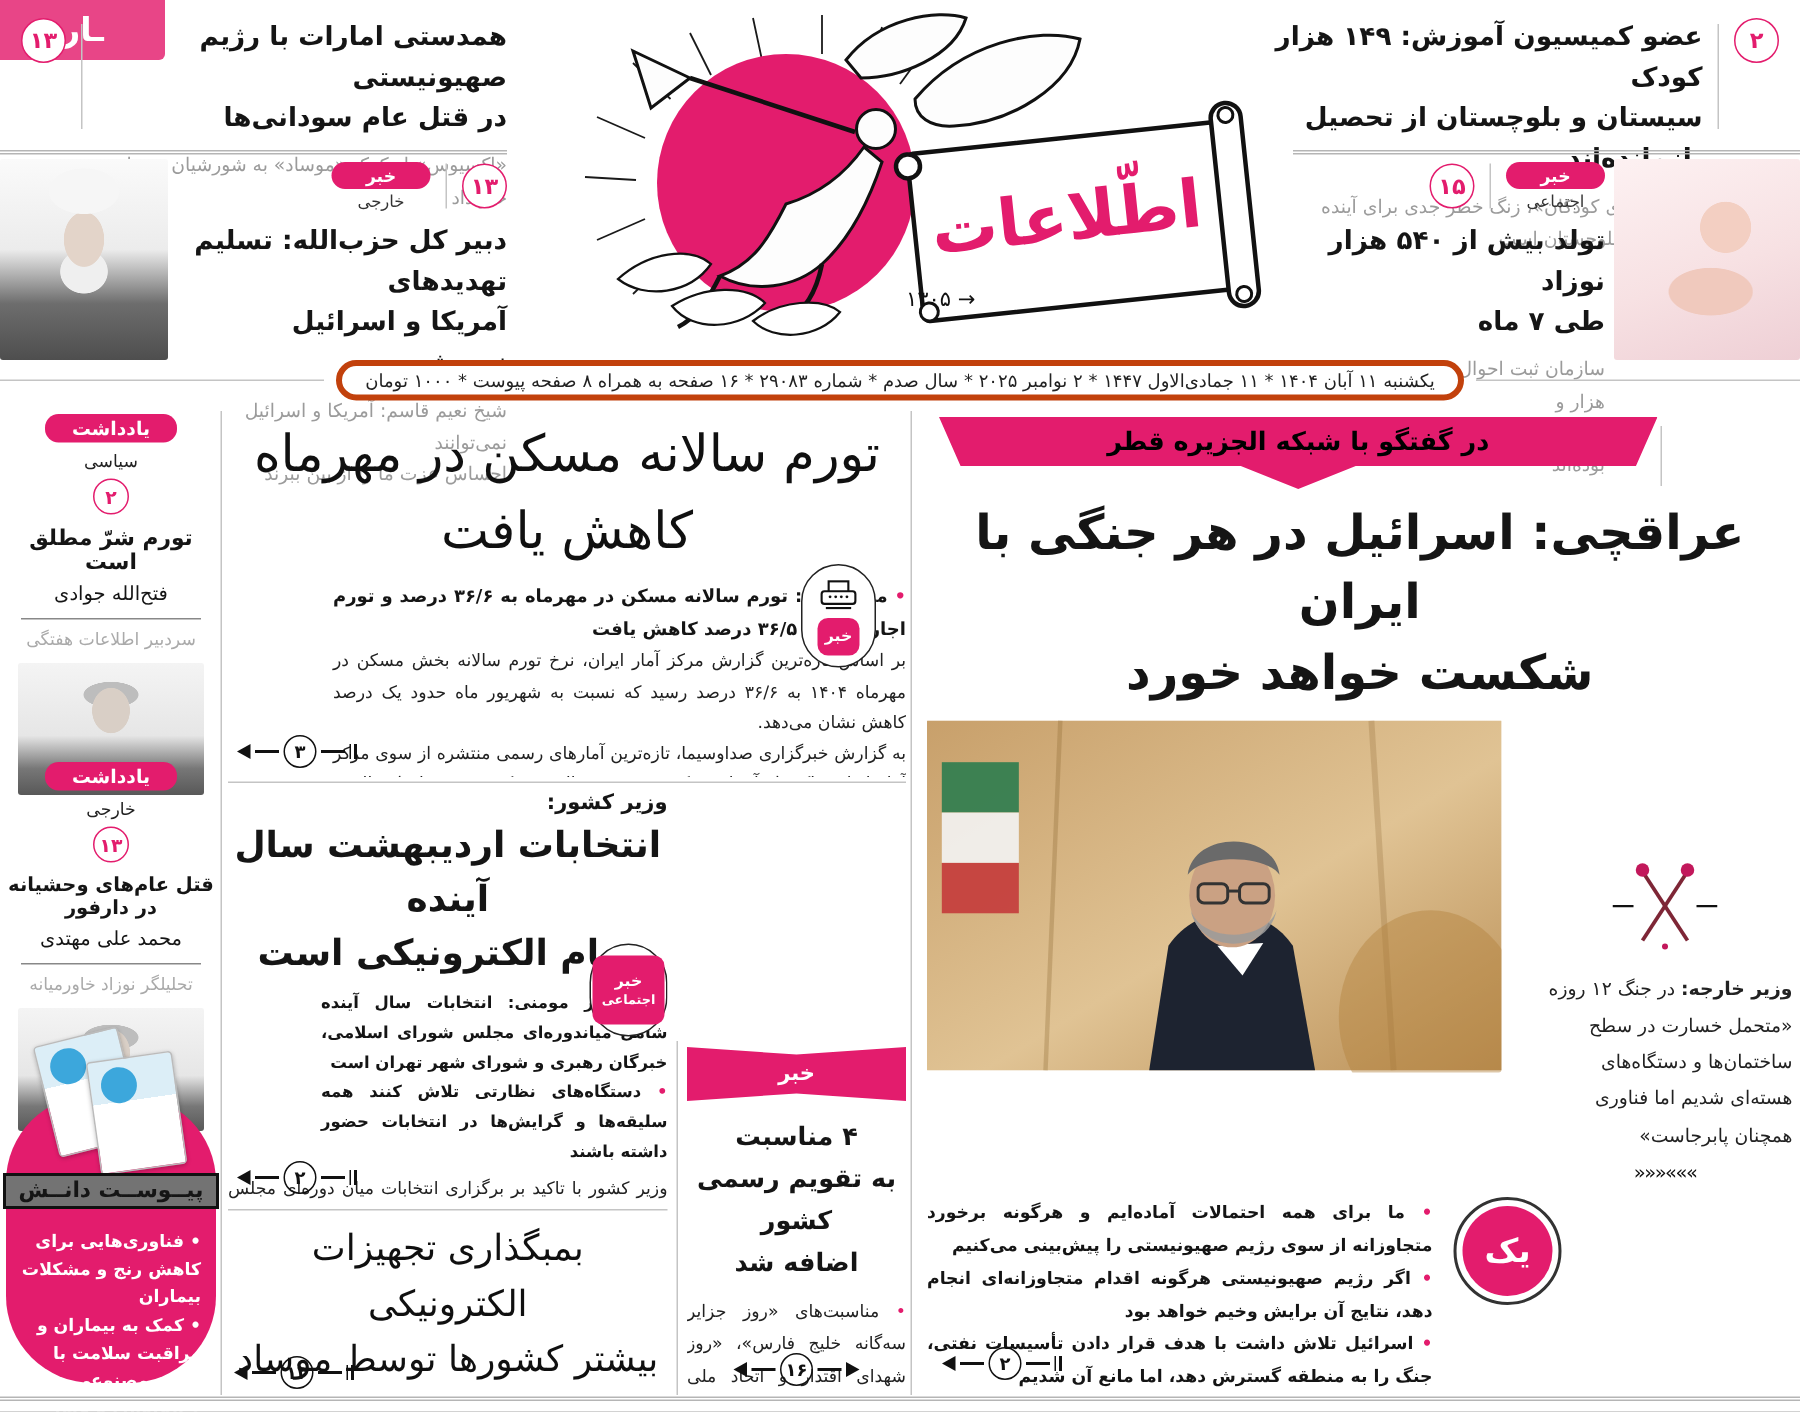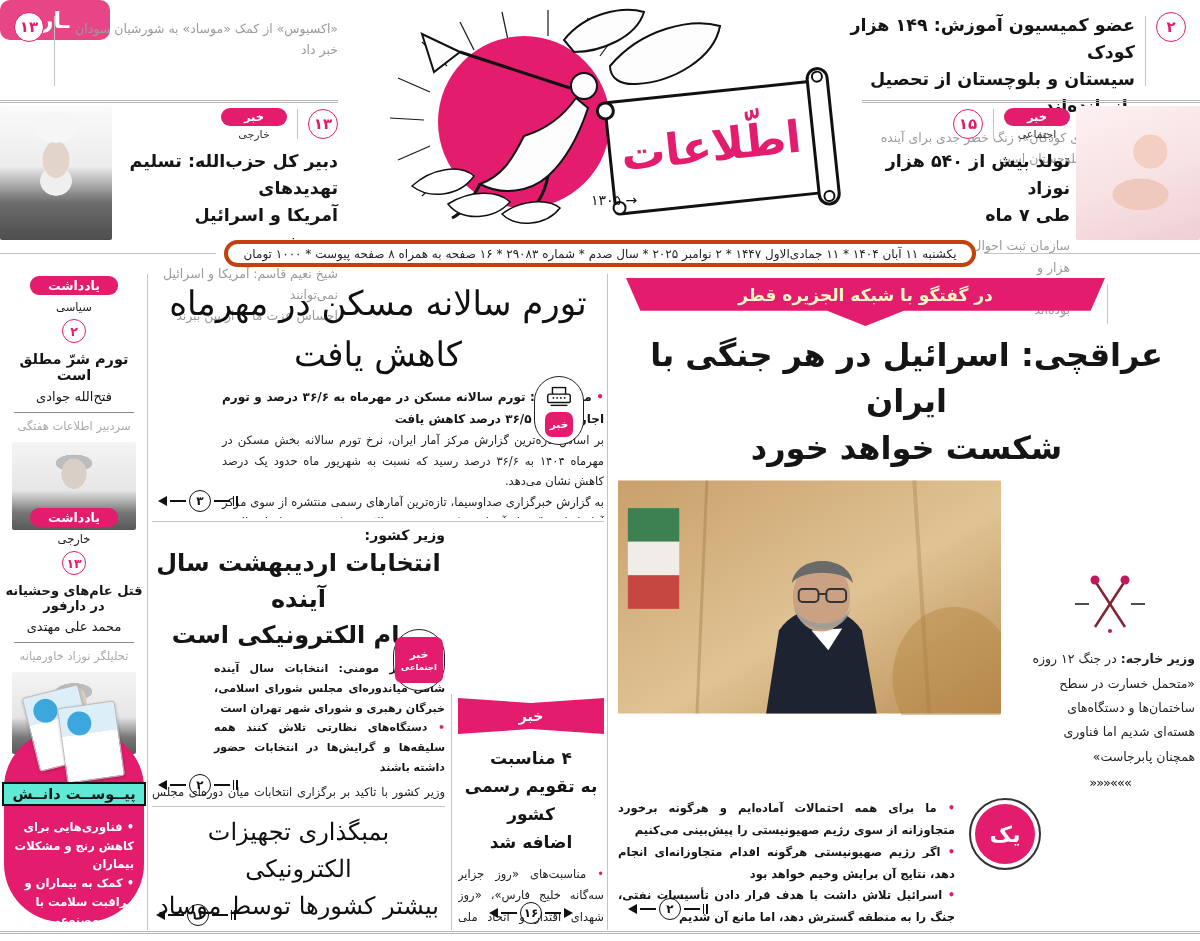--- a/index.html
+++ b/index.html
@@ -50,21 +50,21 @@
   
   .pref{display:flex;direction:rtl;align-items:center;gap:3px;width:fit-content;}
   .pref .tl{width:5px;height:10px;border-left:1px solid #111;border-right:2px solid #111;}
   .pref .ln{width:16px;height:1.5px;background:#111;}
   .pref .pc{min-width:22px;height:22px;border:1.5px solid #111;border-radius:50%;
             display:flex;align-items:center;justify-content:center;font-size:12px;font-weight:700;color:#111;padding:0 2px;}
   .pref .ah{width:0;height:0;border-top:5px solid transparent;border-bottom:5px solid transparent;border-right:9px solid #111;}
   .pref .ah.r{border-right:none;border-left:9px solid #111;}
 
   
-  .banner{background:var(--accent);color:#fef9c3;font-weight:700;font-size:17px;height:48px;
+  .banner{background:var(--accent);color:#000000;font-weight:700;font-size:17px;height:48px;
           display:flex;justify-content:center;align-items:flex-start;padding-top:7px;
           clip-path:polygon(0 0,100% 0,97% 68%,58% 68%,50% 100%,42% 68%,3% 68%);}
   .main-headline{font-size:32px;font-weight:700;line-height:1.45;text-align:center;margin-top:6px;letter-spacing:-0.5px;}
   .photorow{display:flex;gap:24px;margin-top:8px;}
   .quotecol{width:172px;padding-top:92px;text-align:center;}
   .quotecol .qtext{font-size:12.5px;line-height:1.95;text-align:right;margin-top:8px;color:#222;}
   .quotecol .qlabel{font-weight:700;}
   .qorn{direction:ltr;font-size:13px;letter-spacing:-1px;color:#111;margin-top:6px;text-align:center;}
   .bulletrow{display:flex;gap:8px;margin-top:8px;}
   .spacer148{width:140px;flex:none;}
@@ -102,51 +102,53 @@
   .note .nauthor{font-size:13px;margin-top:1px;}
   .note .nrule{width:120px;height:1px;background:#888;margin-top:3px;}
   .note .nrole{font-size:11.5px;color:#aaa;margin-top:1px;}
 
   
   .blob{position:absolute;left:2px;right:2px;top:40px;bottom:0;background:var(--accent);border-radius:58px;}
   .mag{width:58px;height:76px;background:linear-gradient(180deg,#dceef7 0 38%,#fff 38%);
        border:1px solid #bbb;border-radius:3px;position:absolute;box-shadow:0 1px 3px rgba(0,0,0,.25);}
   .mag::before{content:"";position:absolute;width:24px;height:24px;border-radius:50%;background:#2a9fd8;top:5px;left:7px;opacity:.9;}
   .suplabel{position:absolute;left:0;right:0;top:92px;display:flex;justify-content:center;}
-  .suplabel span{background:#5eead4;border:2px solid #111;font-weight:700;font-size:14.5px;padding:2px 8px;white-space:nowrap;}
+  .suplabel span{background:#737373;border:2px solid #111;font-weight:700;font-size:14.5px;padding:2px 8px;white-space:nowrap;}
   .suplist{position:absolute;left:10px;right:12px;top:128px;color:#fff;font-size:11.5px;font-weight:700;
            line-height:1.62;text-align:right;}
   .suplist li{list-style:none;}
   .suplist li::before{content:"• ";}
 
   
   .logo-text{position:absolute;left:250px;top:86px;width:218px;height:118px;display:flex;align-items:center;
              justify-content:center;transform:rotate(-6deg);color:var(--accent);font-size:44px;font-weight:700;}
-  .logo-year{position:absolute;left:239px;top:192px;font-size:14px;color:#111;direction:ltr;}
+  .logo-year{position:absolute;left:252px;top:192px;font-size:14px;color:#111;direction:ltr;}
 
   .datebox{border:4px solid #c2410c;border-radius:16px;height:27px;display:flex;align-items:center;
            padding:0 16px;font-size:12px;color:#222;background:#fff;white-space:nowrap;}
   .dateline{display:flex;align-items:center;gap:8px;}
   .dateline .hline{flex:1;}
 
   .watermark{background:rgba(227,28,109,.82);color:#fff;font-size:22px;font-weight:700;
              display:flex;align-items:center;justify-content:center;border-radius:0 0 4px 0;}
   .ekicker{font-size:14px;font-weight:700;text-align:right;}
   .eheadline{font-size:24px;font-weight:700;line-height:1.5;text-align:center;margin-top:2px;}
   .ebullets{font-size:11px;font-weight:700;line-height:1.8;text-align:justify;margin-top:6px;}
 </style>
 </head>
 <body>
 
 <div class="page">
 
-  <div class="abs watermark" style="left:0;top:0;width:110px;height:40px;border-radius:10px;">ـار</div>
+  <div class="abs watermark" style="left:0;top:0;width:110px;height:40px;">ـار</div>
 
   <div class="abs hstory" style="left:14px;top:12px;width:324px;">
     <div class="titlecol">
+      <div class="htitle t-multi">همدستی امارات با رژیم صهیونیستی
+در قتل عام سودانی‌ها</div>
       <div class="hsub">«اکسیوس» از کمک «موساد» به شورشیان سودان خبر داد</div>
     </div>
     <div class="vl"></div>
     <div class="circ c30">۱۳</div>
   </div>
   <div class="abs hr2" style="left:0;top:100px;width:338px;"></div>
 
   <div class="abs hstory" style="left:848px;top:12px;width:338px;">
     <div class="circ c30">۲</div>
     <div class="vl"></div>

